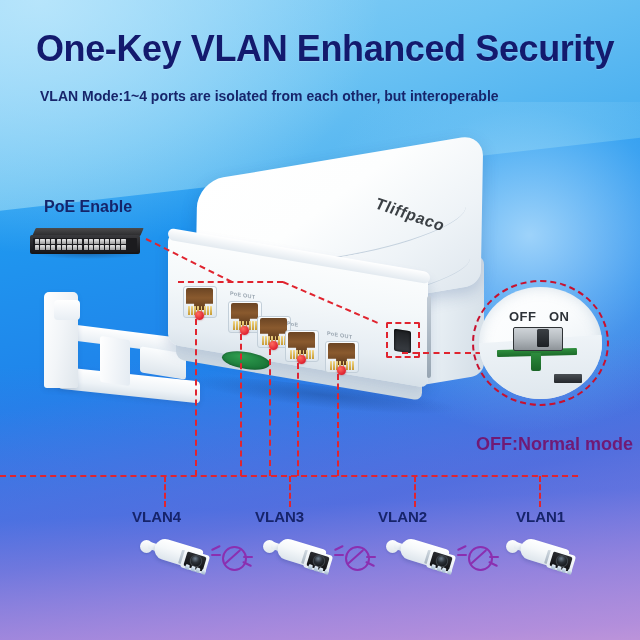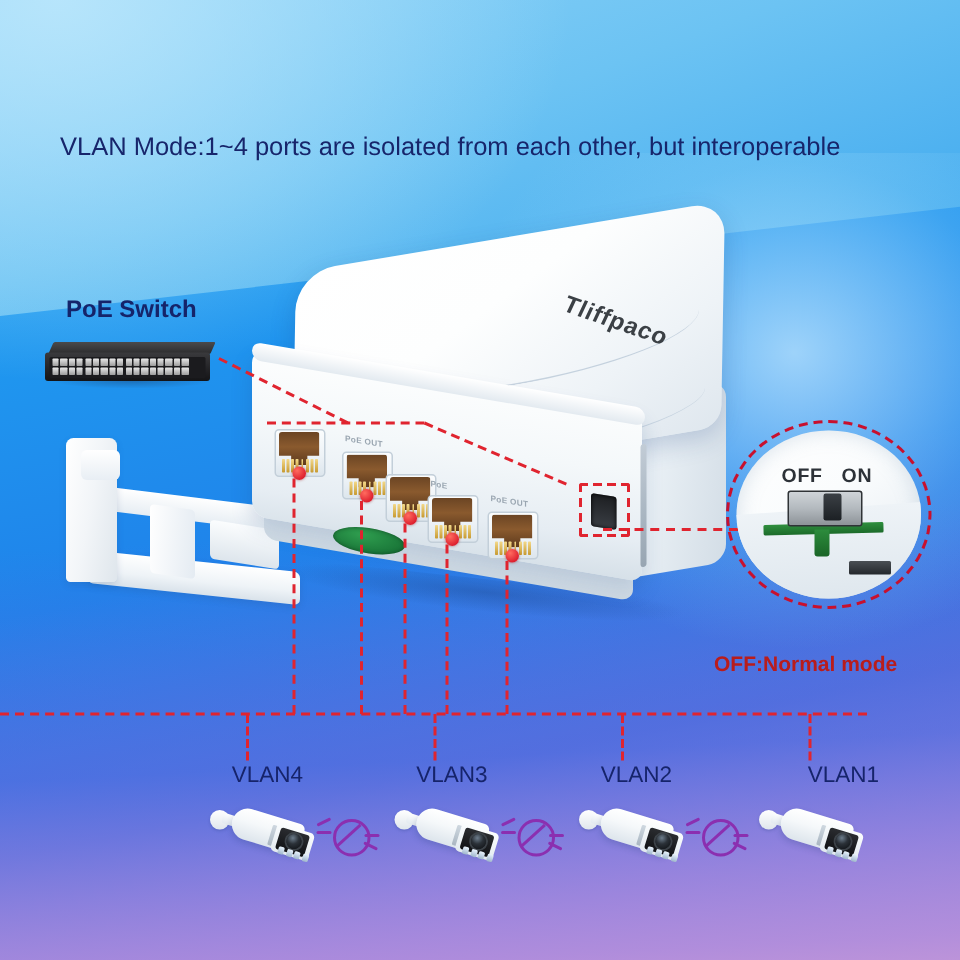--- a/index.html
+++ b/index.html
@@ -22,33 +22,33 @@
   .bg-glow{position:absolute;right:-6%;top:16%;width:58%;height:52%;
     background:radial-gradient(ellipse at 60% 40%,rgba(200,235,255,.75) 0%,rgba(150,215,250,.25) 45%,rgba(150,215,250,0) 70%);}
   .bg-tl{position:absolute;left:0;top:0;width:60%;height:40%;
     background:radial-gradient(ellipse at 10% 0%,rgba(190,232,252,.85) 0%,rgba(190,232,252,0) 70%);}
 
   
   .title{position:absolute;left:36px;top:28px;width:580px;
     font-size:36px;font-weight:bold;color:#131a6e;letter-spacing:-.4px;
     text-shadow:0 1px 1px rgba(255,255,255,.25);white-space:nowrap;}
   .subtitle{position:absolute;left:40px;top:86px;width:560px;
-    font-size:17px;font-weight:normal;color:#17256b;line-height:1.45;}
+    font-size:14px;font-weight:bold;color:#17256b;line-height:1.45;}
   .poe-label{position:absolute;left:44px;top:198px;font-size:16px;
     font-weight:bold;color:#15246a;}
 
   .vlan-mode-title{position:absolute;left:476px;top:412px;font-size:19px;
     font-weight:bold;color:#111c63;}
-  .vlan-mode-l1{position:absolute;left:476px;top:434px;font-size:14px;
-    font-weight:bold;color:#b91c1c;}
+  .vlan-mode-l1{position:absolute;left:476px;top:434px;font-size:18px;
+    font-weight:bold;color:#701a75;}
   .vlan-mode-l2{position:absolute;left:476px;top:452px;font-size:14px;
     font-weight:bold;color:#15246a;}
 
-  .vlan-tag{position:absolute;top:508px;font-size:15px;font-weight:normal;
-    color:#16246b;text-align:right;width:70px;}
+  .vlan-tag{position:absolute;top:508px;font-size:15px;font-weight:bold;
+    color:#16246b;text-align:left;width:70px;}
 
   
   .switch{position:absolute;left:30px;top:228px;width:115px;height:32px;}
   .sw-top{position:absolute;left:4px;top:0;width:108px;height:8px;
     background:linear-gradient(180deg,#4a4a4c,#2b2b2d);
     transform:skewX(-24deg);border-radius:1px;}
   .sw-body{position:absolute;left:0;top:7px;width:110px;height:19px;
     background:linear-gradient(180deg,#3a3a3d 0%,#242427 55%,#141416 100%);
     border-radius:2px;}
   .sw-face{position:absolute;left:3px;top:3px;width:104px;height:14px;
@@ -146,21 +146,21 @@
     background:linear-gradient(180deg,#1d1f22,#3a3e44);border-radius:2px;
     transform:skewY(9deg);box-shadow:inset 0 0 3px #000;}
   .dev-gap{position:absolute;left:427px;top:296px;width:4px;height:82px;
     background:linear-gradient(180deg,#c2ccd6,#97a5b2);transform:skewY(-9deg);
     border-radius:2px;}
   .dash-seg{position:absolute;height:0;border-top:2.2px dashed #e0242f;
     transform-origin:left center;}
   .dash-box{position:absolute;border:2.2px dashed #e0242f;border-radius:2px;}
 
   
-  .callout{position:absolute;left:484px;top:280px;width:126px;height:126px;padding-left:11px;}
+  .callout{position:absolute;left:472px;top:280px;width:126px;height:126px;padding-left:11px;}
   .callout-ring{position:absolute;inset:0;border:2.4px dashed #c8102e;
     border-radius:50%;}
   .callout-inner{position:absolute;inset:7px;border-radius:50%;overflow:hidden;
     background:linear-gradient(150deg,#ffffff 0%,#fafcfd 42%,#e9eff4 78%,#dbe4eb 100%);
     box-shadow:inset 0 0 14px rgba(120,150,180,.28);}
   .co-wall{position:absolute;left:-12px;top:52px;width:150px;height:72px;
     background:linear-gradient(180deg,#eef3f7,#dce5ec);transform:rotate(-4deg);}
   .co-off{position:absolute;left:30px;top:22px;font-size:13px;font-weight:bold;
     color:#2d3238;letter-spacing:.5px;}
   .co-on{position:absolute;left:70px;top:22px;font-size:13px;font-weight:bold;
@@ -221,25 +221,26 @@
 <body>
 
 <div id="stage">
 
   <div class="bg-base"></div>
   <div class="bg-diag"></div>
   <div class="bg-diag2"></div>
   <div class="bg-glow"></div>
   <div class="bg-tl"></div>
 
+  <div class="title">One-Key VLAN Enhanced Security</div>
   <div class="subtitle">
     <div>VLAN Mode:1~4 ports are isolated from each other, but interoperable</div>
   </div>
 
-  <div class="poe-label">PoE Switch</div>
+  <div class="poe-label">PoE Enable</div>
   <div class="switch">
     <div class="sw-shadow"></div>
     <div class="sw-top"></div>
     <div class="sw-body">
       <div class="sw-face"></div>
       <div class="sw-ports" id="swPorts">
           <div class="sw-row">
             <div class="sw-port"></div>
             <div class="sw-port"></div>
             <div class="sw-port"></div>

